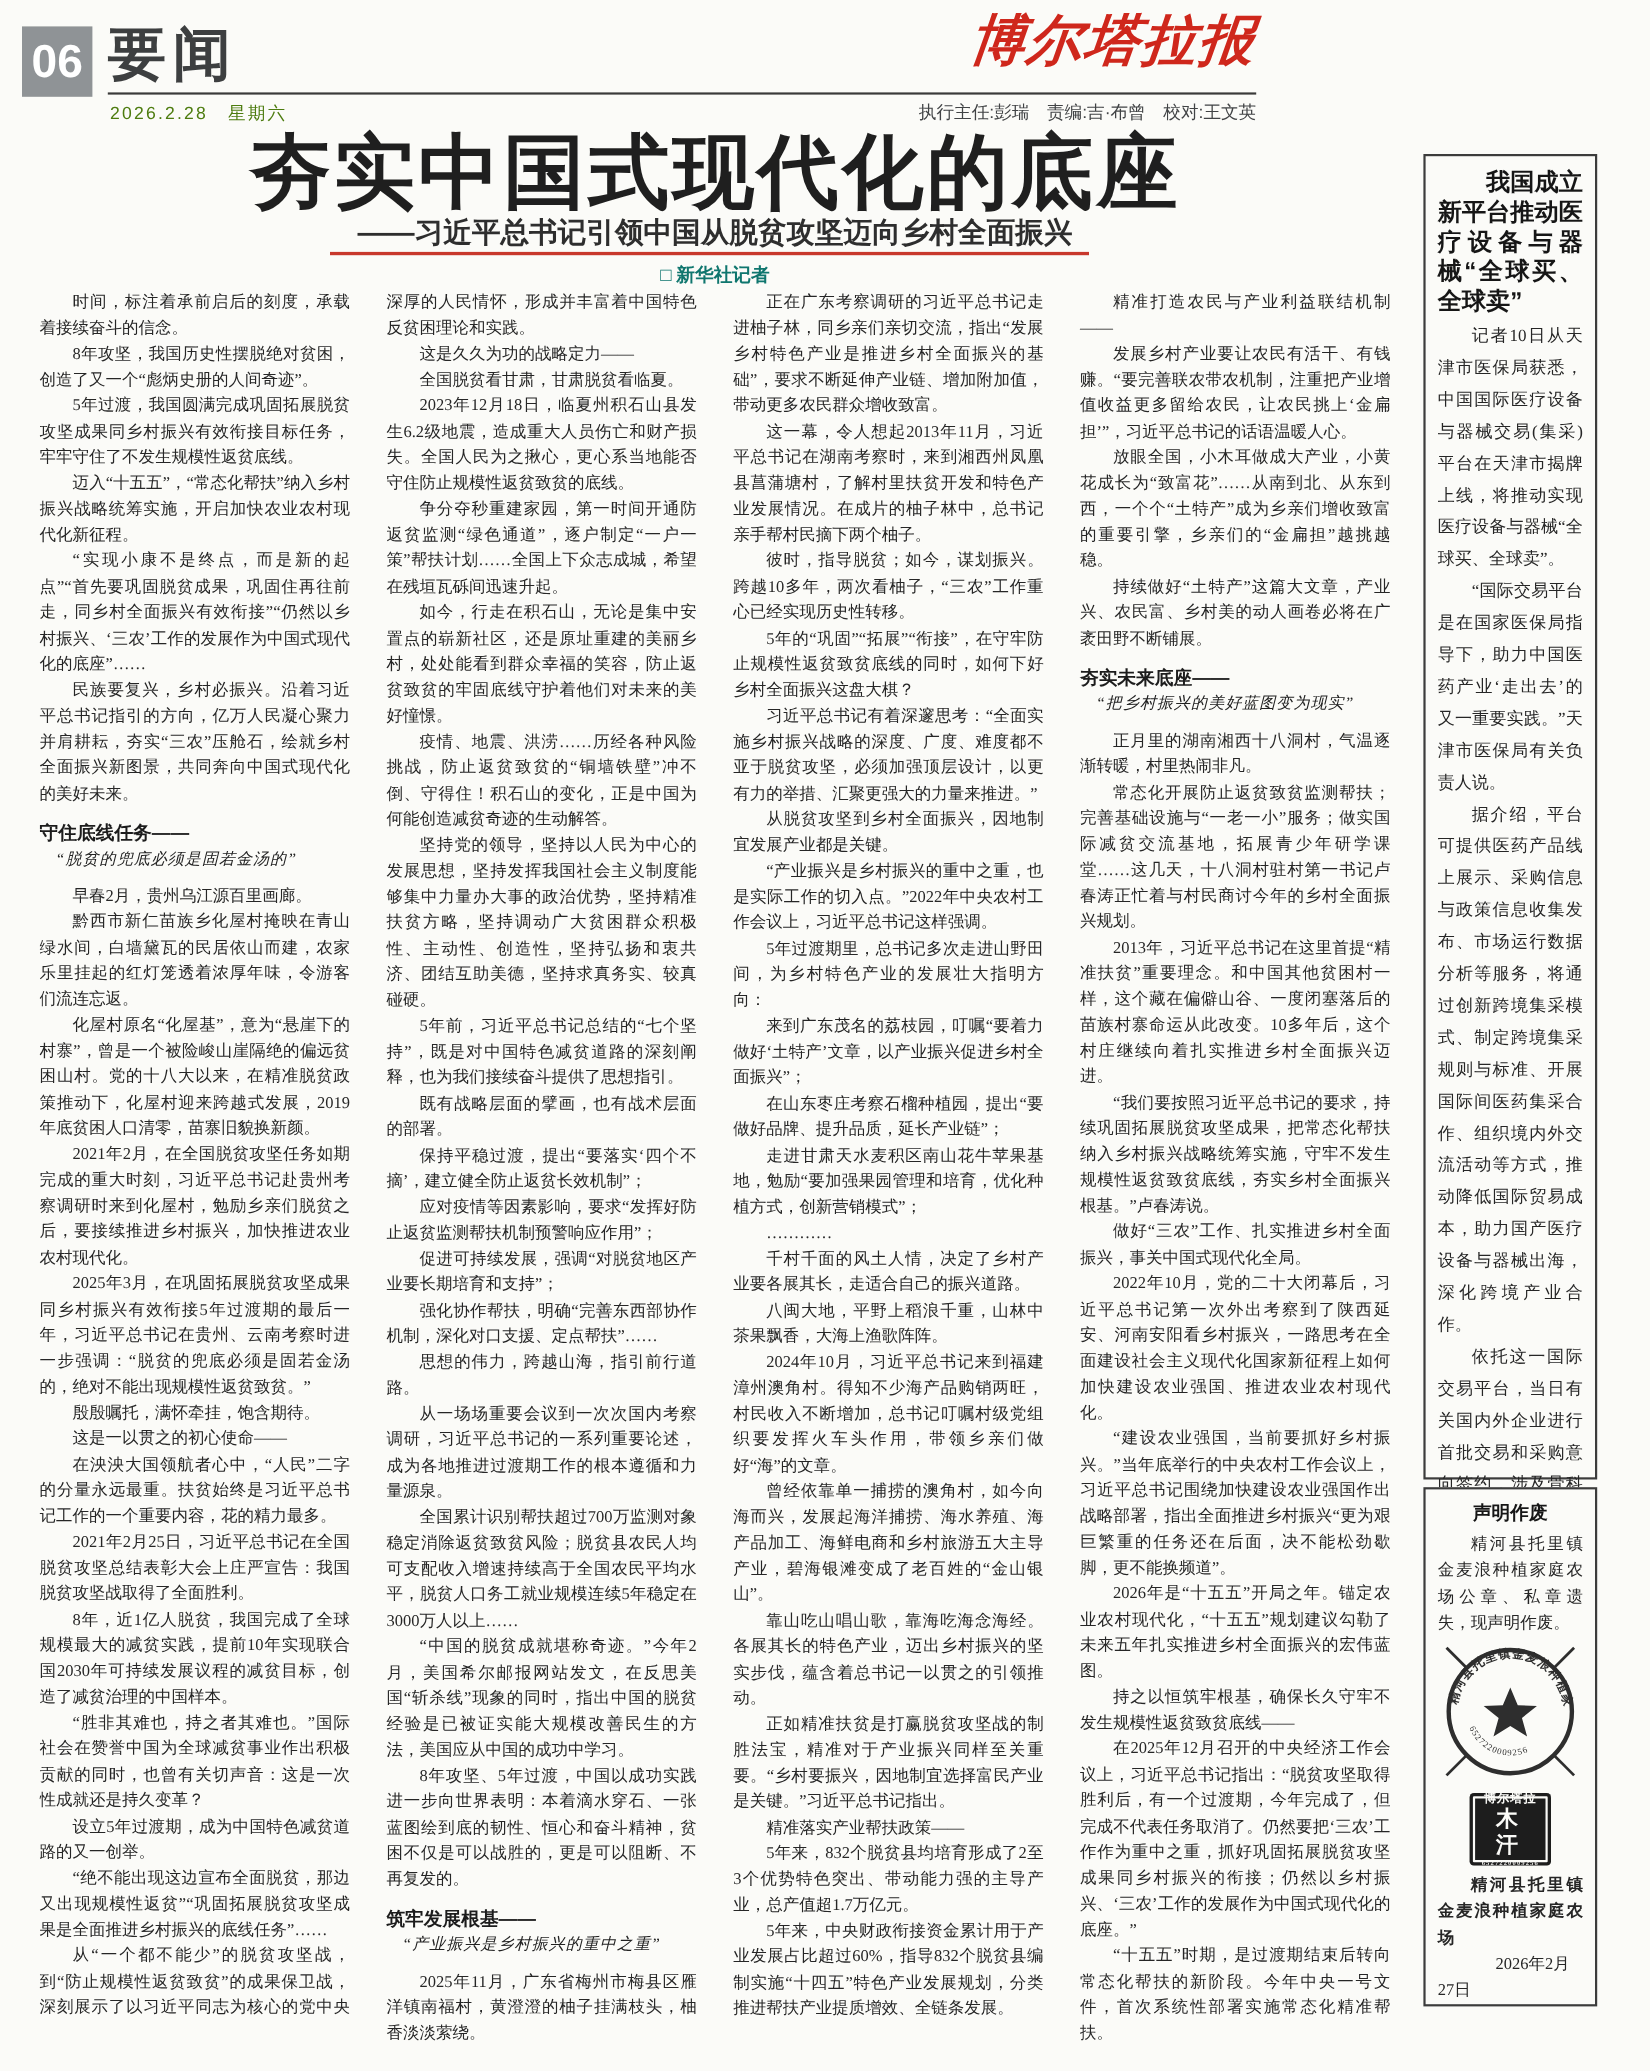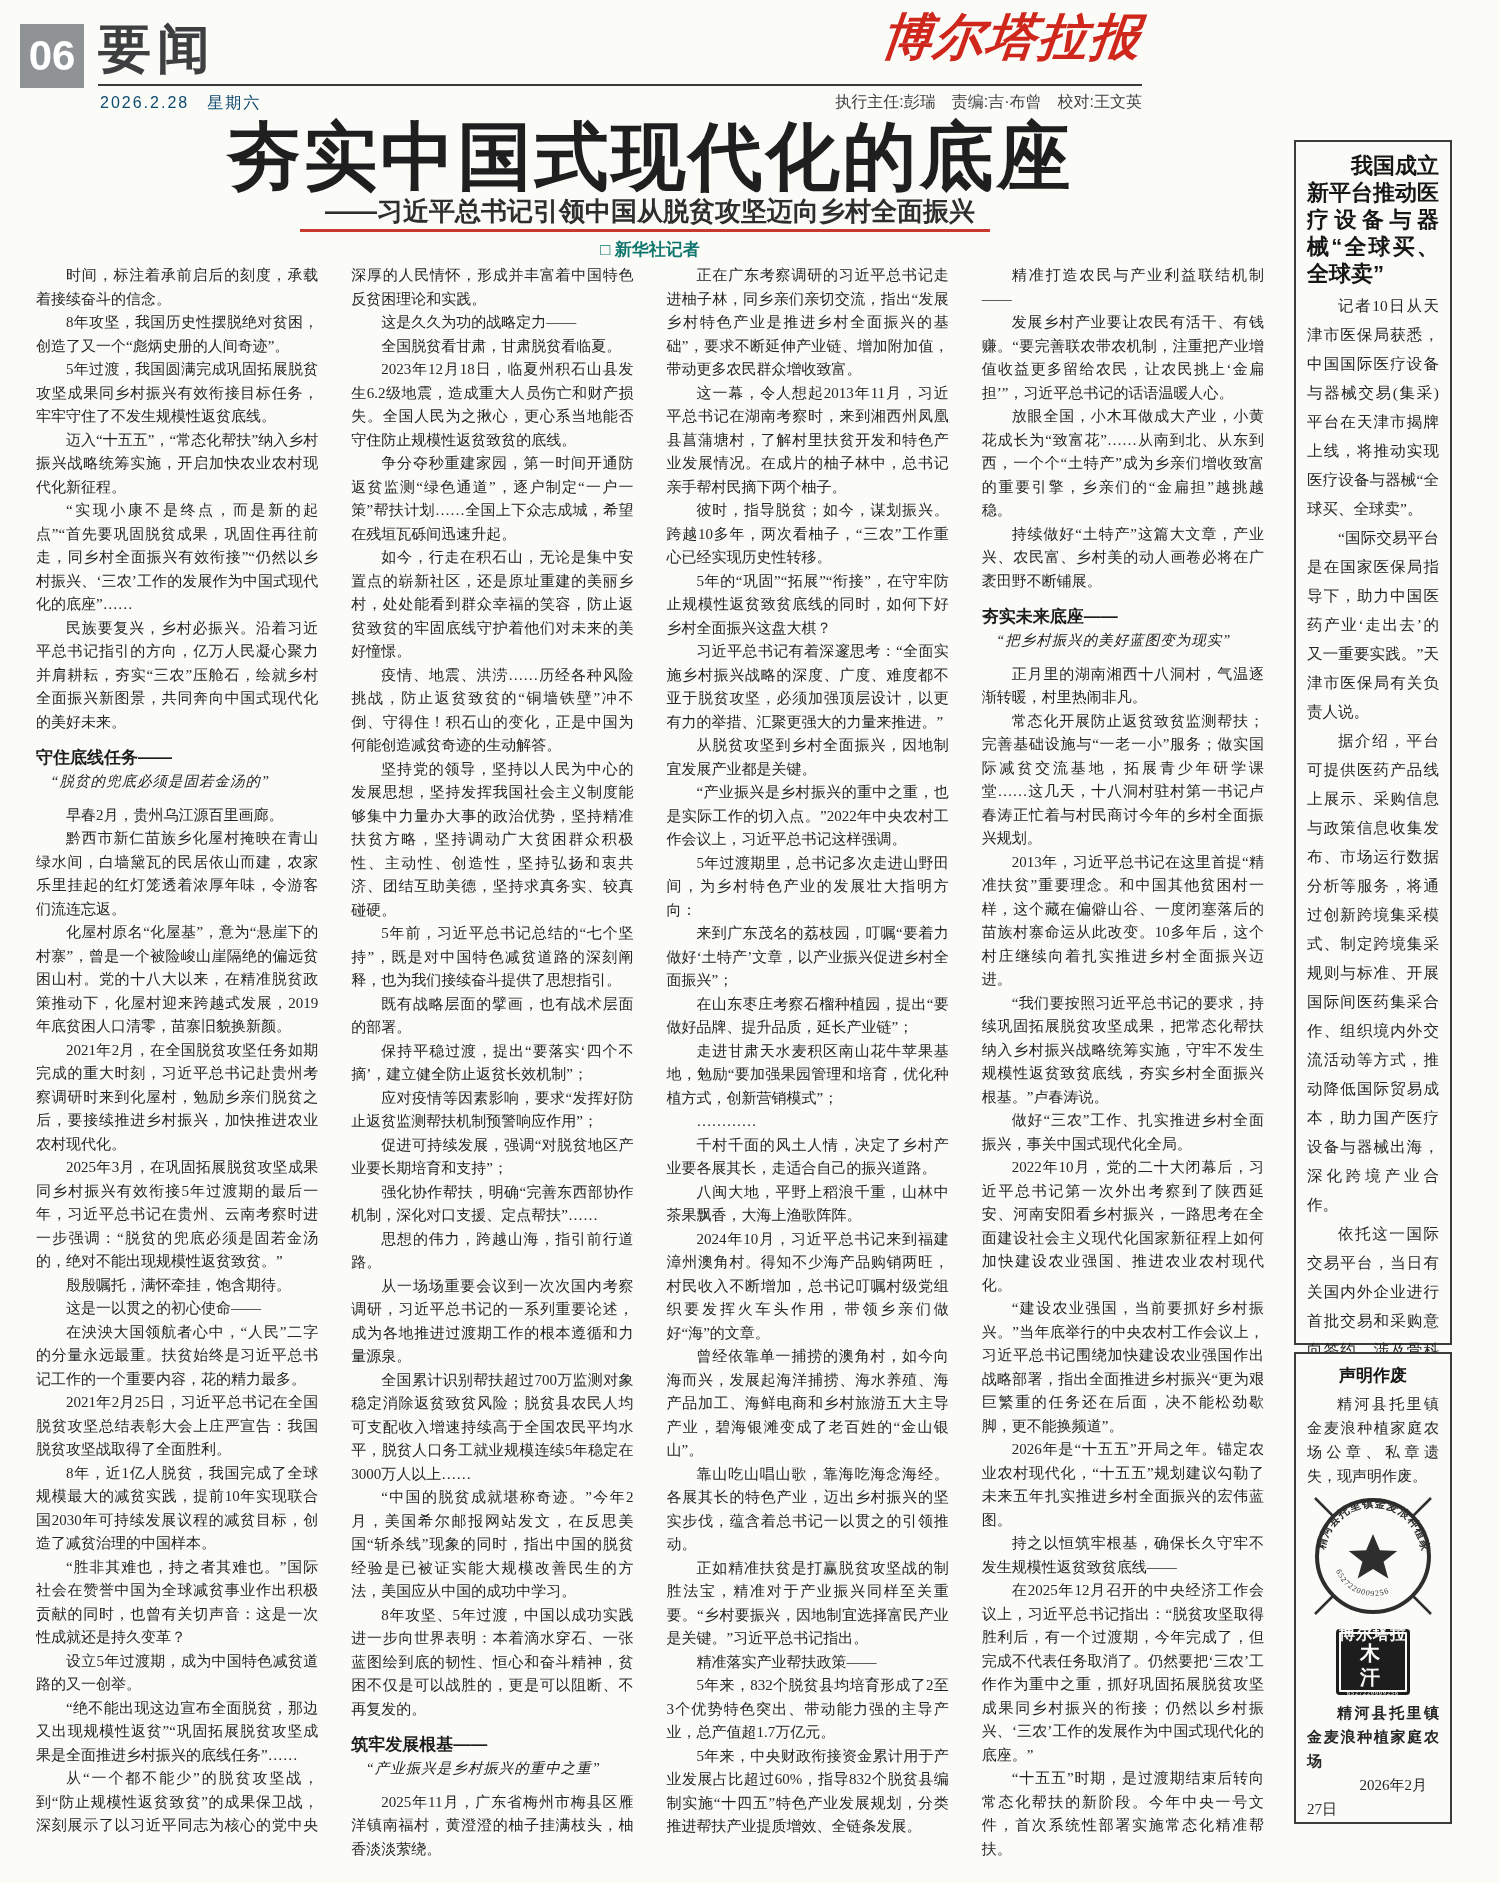--- a/index.html
+++ b/index.html
@@ -18,21 +18,21 @@
   }
   .section-name {
     position:absolute; left:98px; top:14px;
     font-family:"Liberation Sans","DejaVu Sans",sans-serif;
     font-size:53px; font-weight:bold; color:#3d3f40; letter-spacing:6px;
   }
   .header-rule { position:absolute; left:98px; top:84px; width:1044px; height:2px; background:#3a3a3a; }
   .header-date {
     position:absolute; left:100px; top:93px;
     font-family:"Liberation Sans","DejaVu Sans",sans-serif;
-    font-size:16px; color:#0c4a6e; letter-spacing:2px;
+    font-size:16px; color:#4d7c0f; letter-spacing:2px;
   }
   .masthead {
     position:absolute; left:760px; top:4px; width:382px; text-align:right;
     font-size:50px; font-weight:bold; font-style:italic; color:#cf271c;
     letter-spacing:2px; transform:skewX(-6deg);
   }
   .staff-line {
     position:absolute; left:640px; top:92px; width:502px; text-align:right;
     font-family:"Liberation Sans","DejaVu Sans",sans-serif;
     font-size:16px; color:#414345;
@@ -90,21 +90,21 @@
     font-weight:bold; font-size:17px; text-align:center; margin-bottom:4px; color:#161616;
   }
   .notice-body { text-indent:2em; }
   .seal-wrap { width:124px; margin:6px auto 2px; }
   .square-seal {
     width:74px; height:66px; margin:4px auto 6px; background:#1d1d1d;
     border-radius:4px; box-shadow:inset 0 0 0 3px #1d1d1d, inset 0 0 0 5px #fbfbf8;
     display:flex; flex-direction:column; align-items:center; justify-content:center;
     color:#fbfbf8; font-weight:bold;
   }
-  .square-seal .row1 { font-size:16px; letter-spacing:1px; line-height:14px; }
+  .square-seal .row1 { font-size:11px; letter-spacing:1px; line-height:14px; }
   .square-seal .row2 { font-size:20px; letter-spacing:8px; line-height:24px; padding-left:24px; }
   .square-seal .row3 { font-size:6px; letter-spacing:1px; line-height:8px; opacity:.9; }
   .notice-signer { text-indent:2em; font-weight:bold; }
   .notice-date1 { text-indent:3.5em; }
   .notice-date2 { text-indent:0; }
 </style>
 </head>
 <body>
 
 <div class="page">

